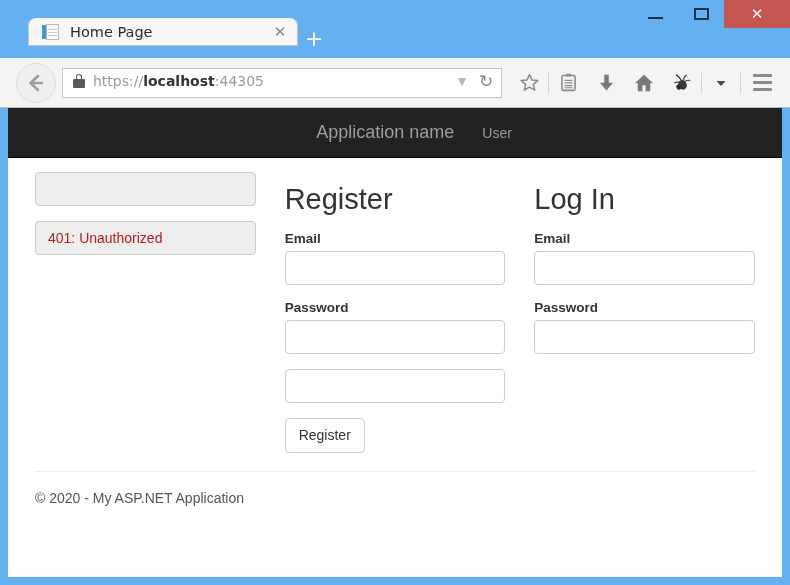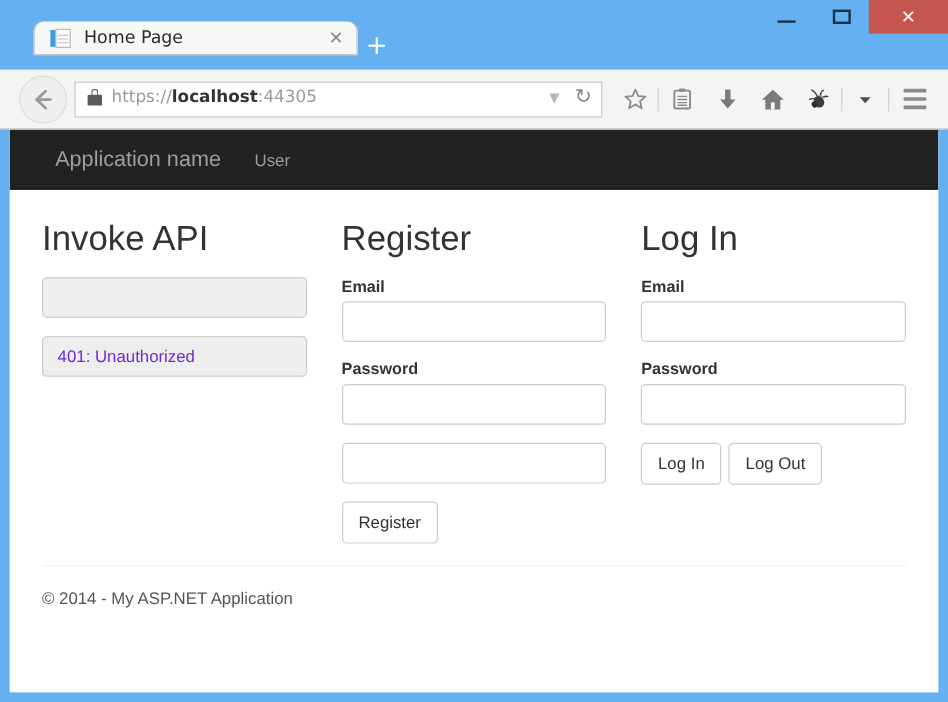--- a/index.html
+++ b/index.html
@@ -281,20 +281,21 @@
 
   
   #app-navbar {
     height: 50px;
     background: #222222;
     border-bottom: 1px solid #080808;
     box-sizing: border-box;
     display: flex;
     align-items: center;
     padding-left: 38px;
+    justify-content: center;
   }
   #navbar-brand {
     color: #9d9d9d;
     font-size: 18px;
     margin-right: 28px;
     font-family: "Liberation Sans", sans-serif;
   }
   .navbar-link {
     color: #9d9d9d;
     font-size: 14px;
@@ -342,21 +343,21 @@
     background: #ffffff;
     padding: 6px 12px;
     font-size: 14px;
     color: #555555;
     margin-bottom: 15px;
     font-family: "Liberation Sans", sans-serif;
     outline: none;
   }
   .form-input.readonly {
     background: #eeeeee;
-    color: #6d28d9;
+    color: #b91c1c;
   }
   .btn {
     display: inline-block;
     border: 1px solid #cccccc;
     border-radius: 4px;
     background: #ffffff;
     color: #333333;
     font-size: 14px;
     padding: 7px 13px;
     margin-right: 6px;
@@ -493,40 +494,38 @@
   <div id="viewport">
 
     <div id="app-navbar">
       <span id="navbar-brand">Application name</span>
       <span class="navbar-link">User</span>
     </div>
 
     <div id="page-container">
       <div id="columns">
           <div class="col">
-            <h1 class="col-heading">Invoke API</h1>
             <input type="text" class="form-input readonly" readonly="readonly" value="" style="">
             <input type="text" class="form-input readonly" readonly="readonly" value="401: Unauthorized" style="">
           </div>
           <div class="col">
             <h1 class="col-heading">Register</h1>
             <label class="field-label">Email</label>
             <input type="text" class="form-input" value="" style="">
             <label class="field-label">Password</label>
             <input type="text" class="form-input" value="" style="">
             <input type="text" class="form-input" value="" style="">
             <div><button class="btn">Register</button></div>
           </div>
           <div class="col">
             <h1 class="col-heading">Log In</h1>
             <label class="field-label">Email</label>
             <input type="text" class="form-input" value="" style="">
             <label class="field-label">Password</label>
             <input type="text" class="form-input" value="" style="">
-            <div><button class="btn">Log In</button><button class="btn">Log Out</button></div>
           </div>
         </div>
 
       <hr id="footer-rule">
-      <div id="footer-text">© 2014 - My ASP.NET Application</div>
+      <div id="footer-text">© 2020 - My ASP.NET Application</div>
     </div>
   </div>
 </div>
 
 </body></html>

